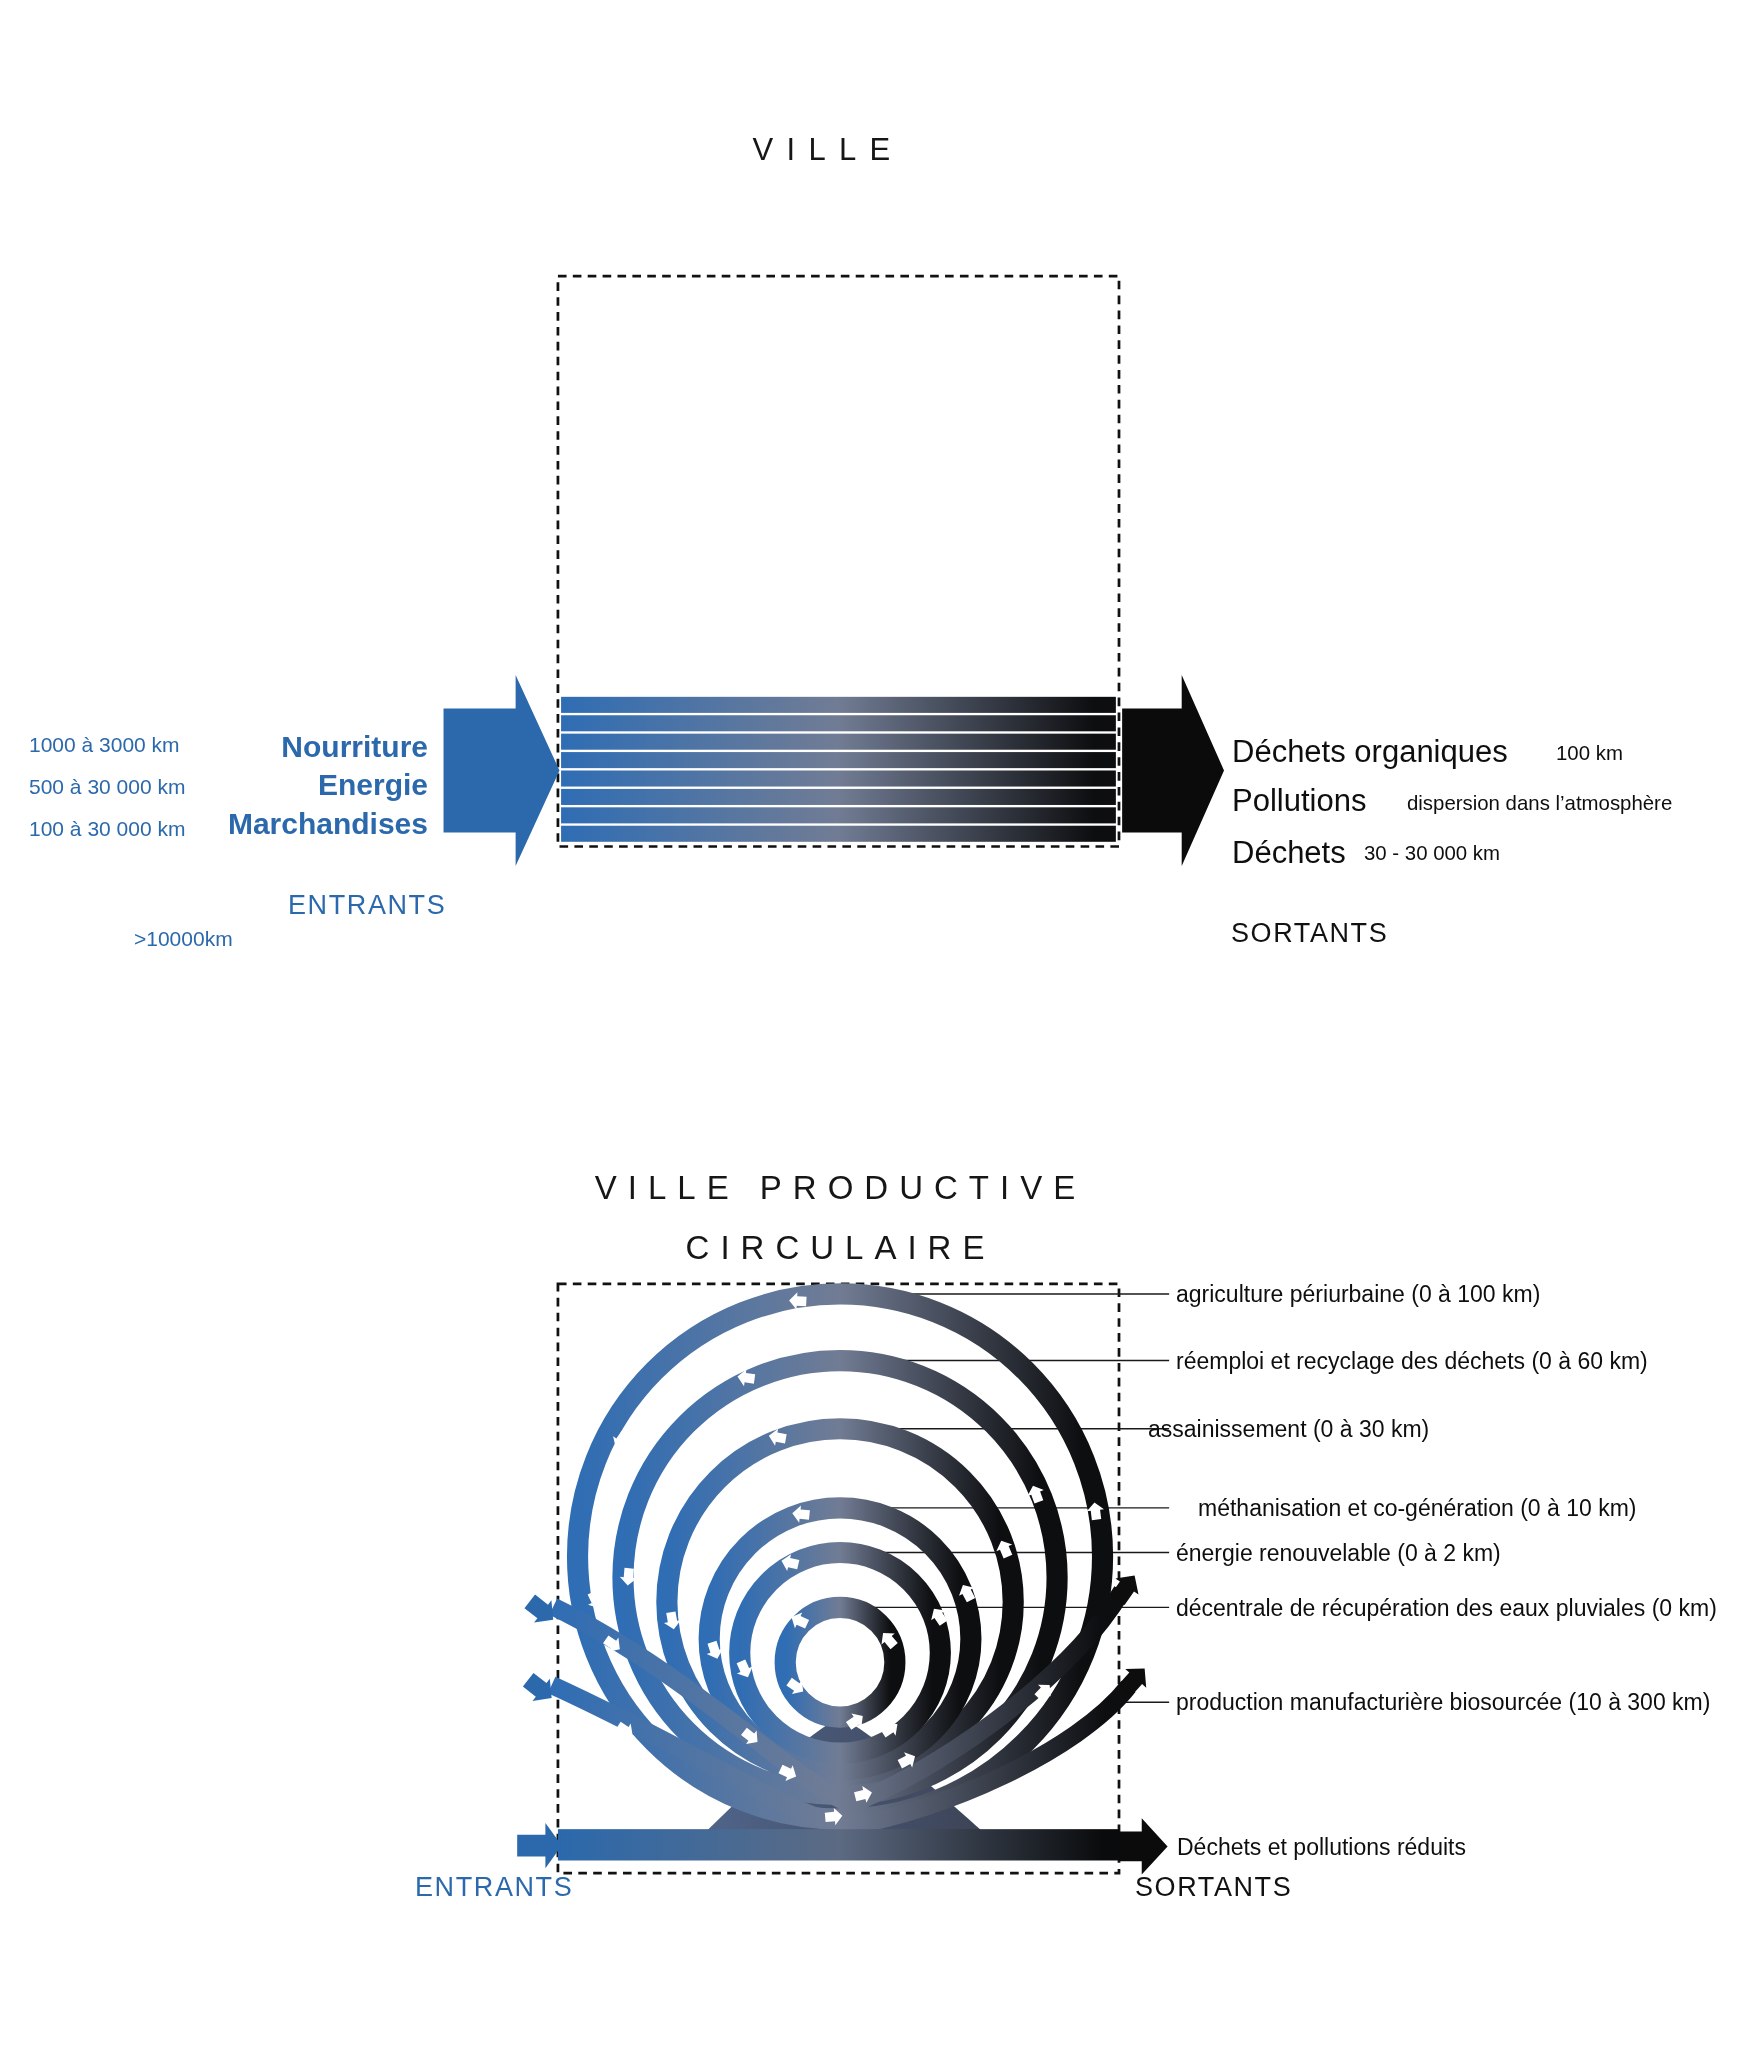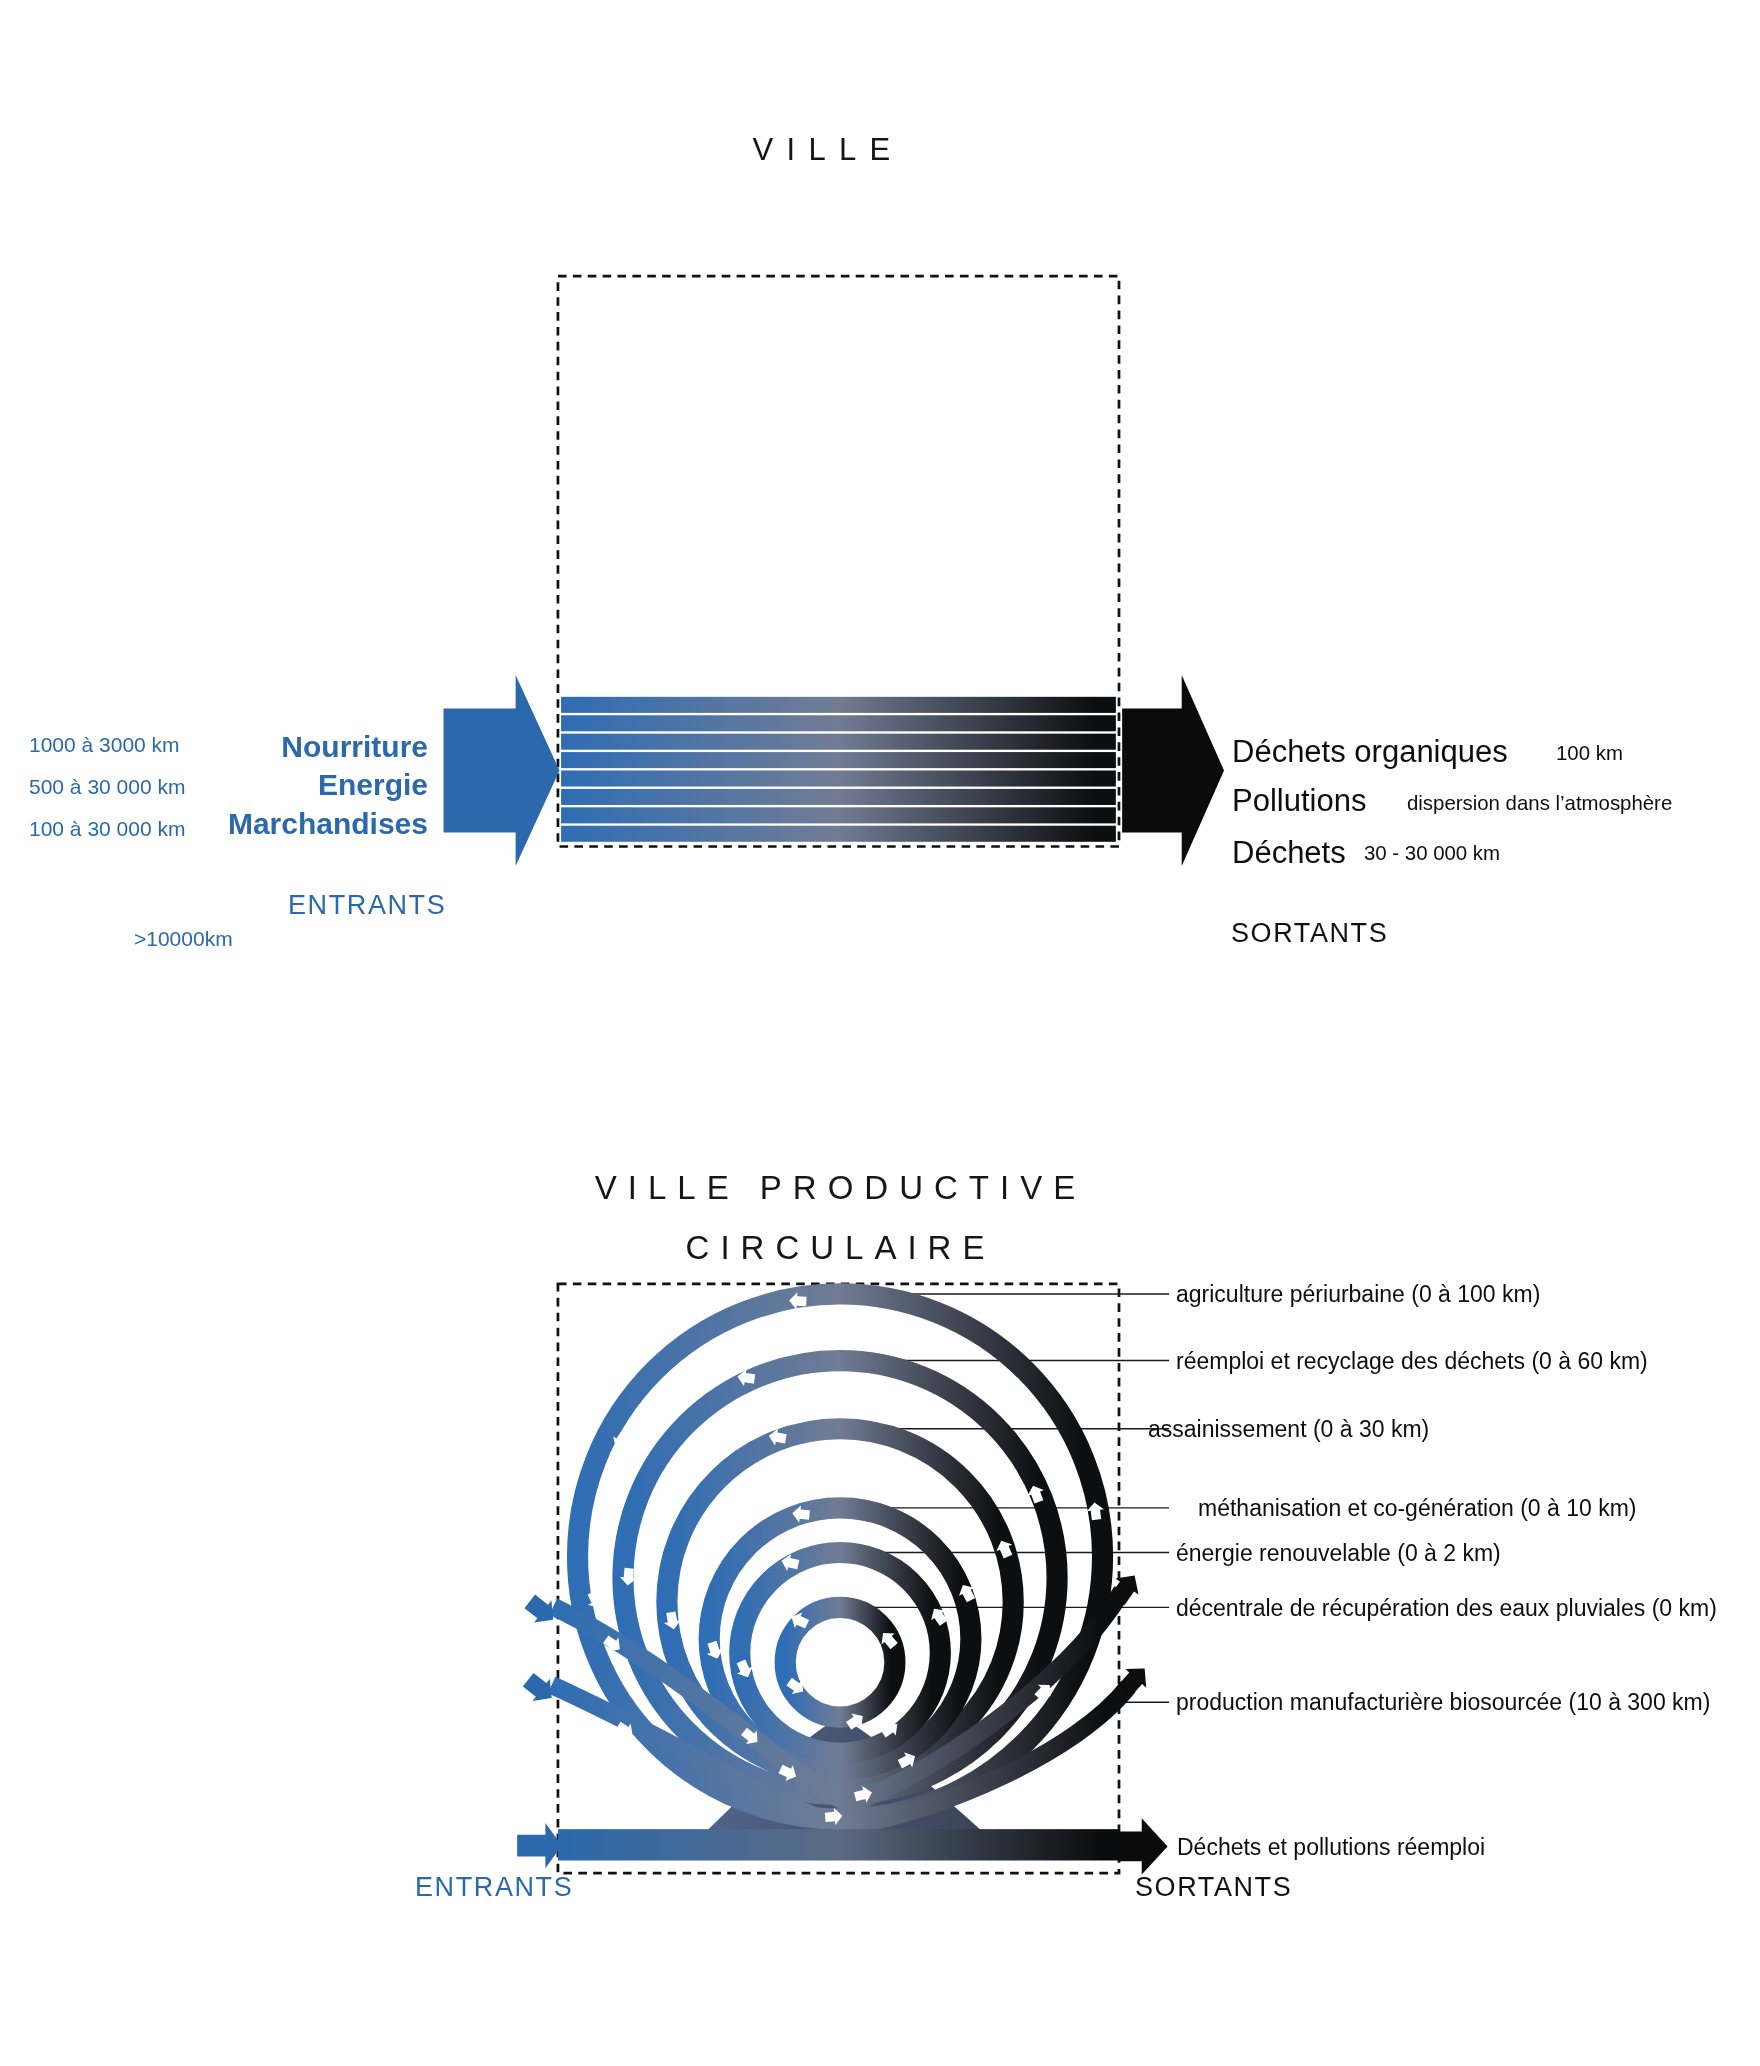--- a/index.html
+++ b/index.html
@@ -169,18 +169,18 @@
   </div>
 
   <div class="label loop-label" style="left:1176px;top:1294px;">agriculture périurbaine (0 à 100 km)</div>
   <div class="label loop-label" style="left:1176px;top:1361px;">réemploi et recyclage des déchets (0 à 60 km)</div>
   <div class="label loop-label" style="left:1148px;top:1429px;">assainissement (0 à 30 km)</div>
   <div class="label loop-label" style="left:1176px;top:1508px;margin-left:22px;">méthanisation et co-génération (0 à 10 km)</div>
   <div class="label loop-label" style="left:1176px;top:1553px;">énergie renouvelable (0 à 2 km)</div>
   <div class="label loop-label" style="left:1176px;top:1608px;">décentrale de récupération des eaux pluviales (0 km)</div>
   <div class="label loop-label" style="left:1176px;top:1702px;">production manufacturière biosourcée (10 à 300 km)</div>
 
-  <div class="label small-out" style="left:1177px;top:1847px;">Déchets et pollutions réemploi</div>
+  <div class="label small-out" style="left:1177px;top:1847px;">Déchets et pollutions réduits</div>
   <div class="label flow-cap blue" style="left:415px;top:1887px;">ENTRANTS</div>
   <div class="label flow-cap" style="left:1135px;top:1887px;">SORTANTS</div>
 
 </div>
 
 
 </body></html>

